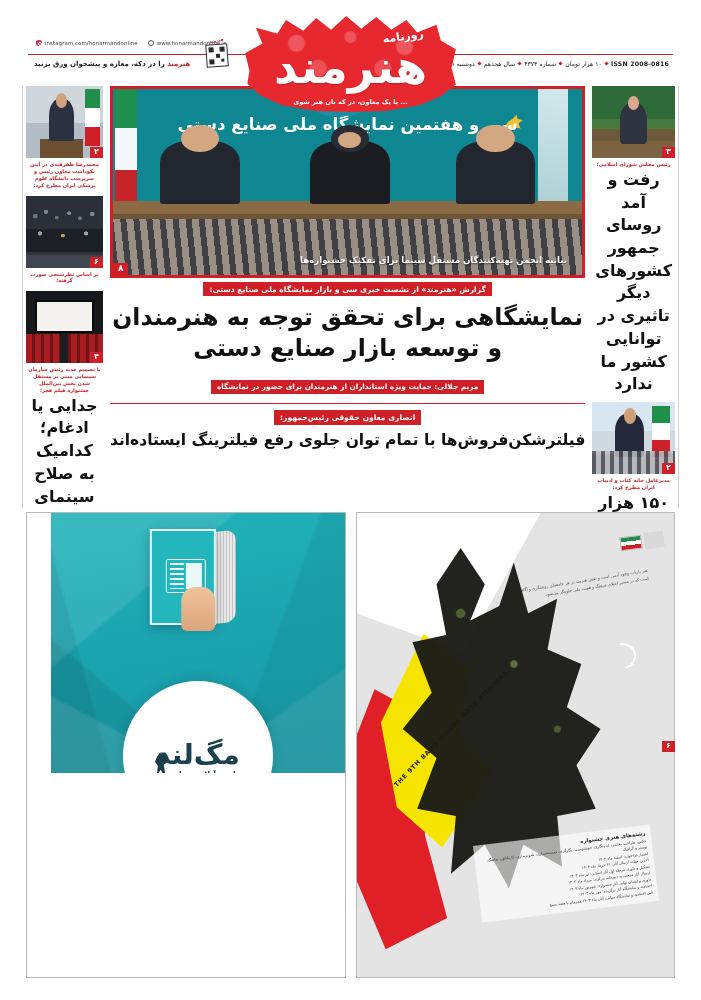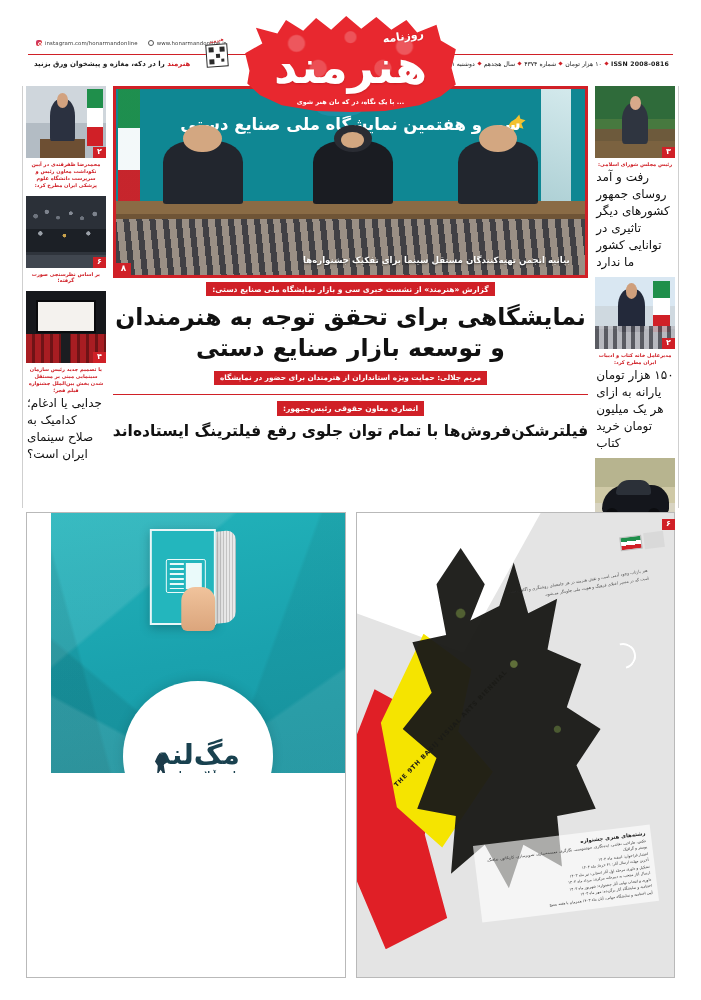--- a/index.html
+++ b/index.html
@@ -250,24 +250,24 @@
   .kicker {
     font-size: 5.1px;
     color: #d02027;
     text-align: center;
     font-weight: bold;
     margin: 3px 0 1px;
     line-height: 1.35;
     padding: 0 2px;
   }
   .side-title {
-    font-size: 12px;
-    font-weight: normal;
+    font-size: 16px;
+    font-weight: bold;
     color: #111;
-    text-align: left;
+    text-align: center;
     line-height: 1.42;
     padding: 0 1px;
   }
 
   
   .sc { position: absolute; inset: 0; }
   .sc-parliament { background: linear-gradient(180deg,#2f6b3a 0 46%, #47793f 46% 60%, #6d5a3c 60% 100%); }
   .sc-parliament .pers {
     position:absolute; left:34%; top:24%; width:32%; height:56%;
     background:#2f3540; border-radius:42% 42% 12% 12%;
@@ -478,21 +478,21 @@
     margin-top: 6px;
     letter-spacing: -.4px;
   }
   .lead-sub {
     background: #d02027;
     color: #fff;
     font-size: 7.3px;
     font-weight: bold;
     text-align: center;
     padding: 2.5px 6px;
-    margin: 7px auto 0;
+    margin: 16px auto 0;
     line-height: 1.2;
     display: table;
   }
 
   .divider-red {
     height: 1.6px;
     background: #d02027;
     margin: 9px 0 0;
   }
 
@@ -792,21 +792,21 @@
         <i style="left:9px;top:9px;width:4px;height:4px;"></i>
         <i style="right:3px;bottom:4px;width:3px;height:3px;"></i>
       </div>
     </div>
 
     <div class="logo-wrap">
       <div class="logo-teal"></div>
       <div class="logo-flame"></div>
       <div class="logo-sub">روزنامه</div>
       <div class="logo-main">هنرمند</div>
-      <div class="logo-tag">... با یک نگاه، در که نان هنر شوی</div>
+      <div class="logo-tag">... با یک معاون، در که نان هنر شوی</div>
     </div>
 
     <div class="dateline">
       <span>دوشنبه ۲۱ آبان ماه ۱۴۰۳</span>
       <span class="sep"></span>
       <span>سال هجدهم</span>
       <span class="sep"></span>
       <span>شماره ۴۳۷۴</span>
       <span class="sep"></span>
       <span>۱۰ هزار تومان</span>

